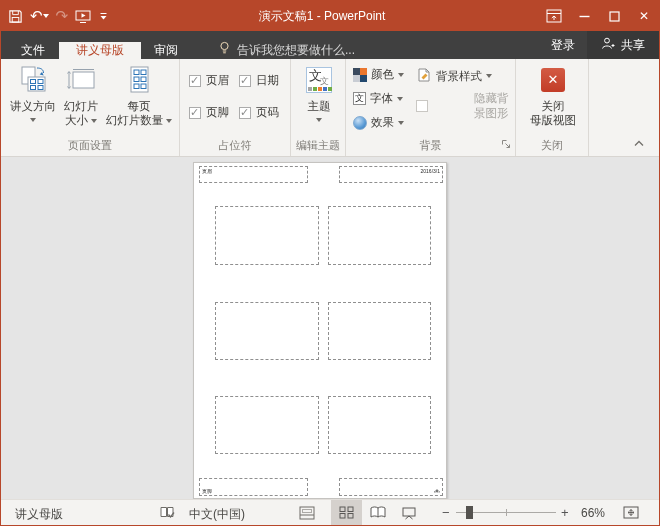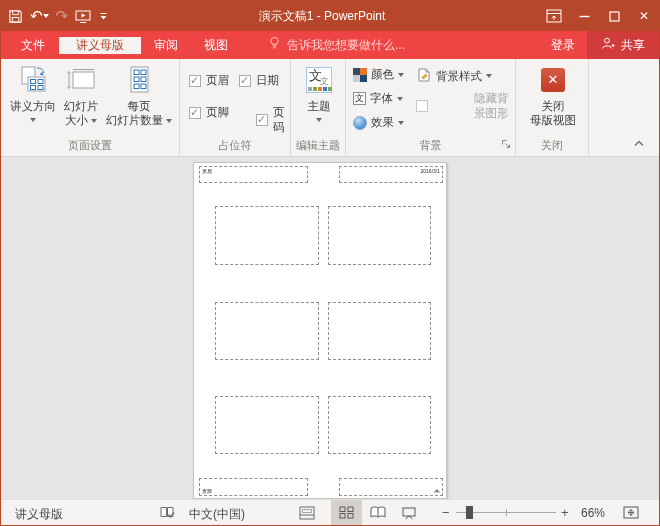--- a/index.html
+++ b/index.html
@@ -15,21 +15,21 @@
   .glyph-undo,.glyph-redo{ font-size:15px; line-height:15px; color:#fff; font-family:"DejaVu Sans",sans-serif; }
   .glyph-redo{ opacity:.42; }
   .title{ position:absolute; left:0; right:16px; top:0; height:30px; line-height:30px; text-align:center; color:#fff; font-size:12px; pointer-events:none; }
   .winctrls{ position:absolute; right:0; top:0; height:30px; display:flex; }
   .wbtn{ width:30px; height:30px; display:flex; align-items:center; justify-content:center; color:#fff; font-size:12px; }
 
   .dd{ display:inline-block; width:0; height:0; border-left:3px solid transparent; border-right:3px solid transparent; border-top:4px solid #6D6B67; vertical-align:middle; }
   .dd.w{ border-top-color:#fff; }
 
   
-  .tabrow{ height:28px; background:#ef4444; display:flex; align-items:center; font-size:12px; color:#fff; position:relative; flex:none; }
+  .tabrow{ height:28px; background:#404040; display:flex; align-items:flex-end; font-size:12px; color:#fff; position:relative; flex:none; }
   .tab{ padding:0 13px; display:flex; align-items:center; }
   .tab.file{ margin-left:6px; padding:0 14px; }
   .tab.active{ background:#F4F3F1; color:#B7472A; padding:0 17px; }
   .tellme{ display:flex; align-items:center; margin-left:28px; color:rgba(255,255,255,.78); gap:7px; }
   .tabright{ position:absolute; right:0; top:0; height:28px; display:flex; align-items:stretch; }
   .signin{ display:flex; align-items:center; padding:0 12px; }
   .share{ display:flex; align-items:center; gap:6px; padding:0 14px; background:rgba(0,0,0,.12); }
 
   
   .ribbon{ height:98px; background:#F4F3F1; position:relative; border-bottom:1px solid #D8D5D1; flex:none; font-size:11.5px; color:#3F3E3B; }
@@ -157,21 +157,20 @@
           </svg>
       </span>
       <span class="wbtn">✕</span>
     </div>
   </div>
 
   <div class="tabrow">
     <span class="tab file">文件</span>
     <span class="tab active">讲义母版</span>
     <span class="tab">审阅</span>
-    <span class="tab">视图</span>
     <span class="tellme">
       <span>
         <svg width="11" height="15" viewBox="0 0 11 15">
             <circle cx="5.5" cy="5" r="3.6" fill="none" stroke="#EDD9B8"></circle>
             <path d="M3.8 10h3.4 M4.2 11.8h2.6" stroke="#EDD9B8"></path>
           </svg>
       </span>
       <span>告诉我您想要做什么...</span>
     </span>
     <span class="tabright">
@@ -243,21 +242,21 @@
         <span>页眉</span>
       </div>
       <div class="cbrow" style="left:59px;top:14px">
         <span class="cb checked"></span>
         <span>日期</span>
       </div>
       <div class="cbrow" style="left:9px;top:46px">
         <span class="cb checked"></span>
         <span>页脚</span>
       </div>
-      <div class="cbrow" style="left:76px;top:46px">
+      <div class="cbrow" style="left:59px;top:46px">
         <span class="cb checked"></span>
         <span>页码</span>
       </div>
       <div class="glabel">占位符</div>
     </div>
 
     <div class="group g-theme">
       <div class="bigbtn bbtheme">
         <span class="bicon">
           <span class="themeicon">

